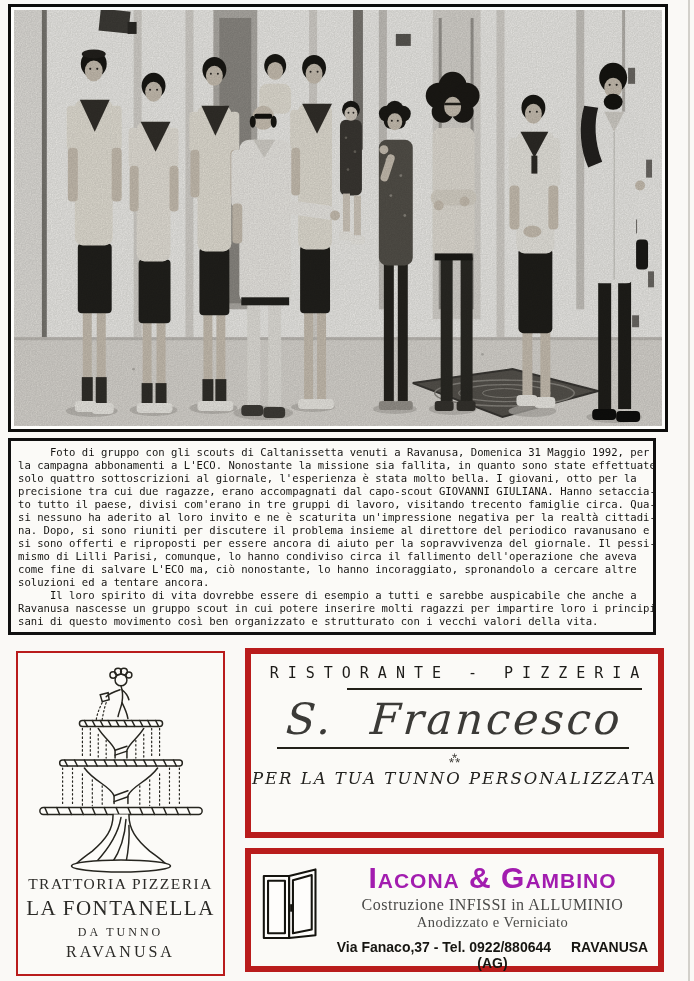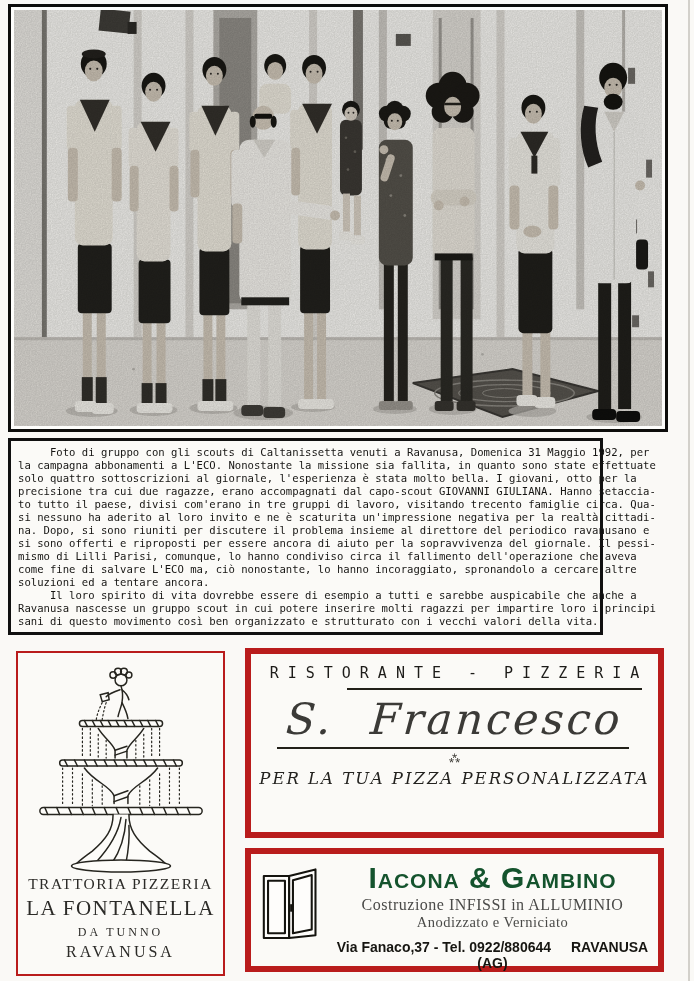--- a/index.html
+++ b/index.html
@@ -12,21 +12,21 @@
 
   
   .photo-frame {
     position:absolute; left:8px; top:4px; width:660px; height:428px;
     box-sizing:border-box; border:3px solid #0d0d0b; padding:3px; background:#fdfdfb;
   }
   .photo-frame svg { display:block; width:100%; height:100%; }
 
   
   .caption-box {
-    position:absolute; left:8px; top:438px; width:595px; height:197px;
+    position:absolute; left:8px; top:438px; width:648px; height:197px;
     box-sizing:border-box; border:3px solid #101010; background:#fbfaf7;
   }
   .caption-text {
     padding:5px 7px; white-space:pre;
     font-family:"DejaVu Sans Mono", monospace;
     font-size:10.6px; line-height:13.0px; color:#161513;
   }
 
   
   .ad-box { position:absolute; box-sizing:border-box; border:6px solid #b91c1c; background:#fbfaf7; }
@@ -63,21 +63,21 @@
     margin-top:6px; font-family:"DejaVu Serif", serif; font-style:italic;
     font-size:16.5px; letter-spacing:2px; color:#23221f;
   }
 
   
   .ad-iacona { left:245px; top:848px; width:419px; height:124px; display:flex; align-items:flex-start; }
   .ad-iacona .icon-wrap { margin:12px 4px 0 10px; flex:0 0 auto; }
   .iacona-texts { flex:1 1 auto; text-align:center; padding-top:8px; }
   .iacona-name {
     font-family:"Liberation Sans", sans-serif; font-weight:bold; font-variant:small-caps;
-    font-size:30px; letter-spacing:1px; color:#14532d; line-height:32px;
+    font-size:30px; letter-spacing:1px; color:#a21caf; line-height:32px;
   }
   .iacona-line1 { font-family:"Liberation Serif", serif; font-size:16px; color:#4a4a48; letter-spacing:0.5px; margin-top:2px; }
   .iacona-line2 { font-family:"Liberation Serif", serif; font-size:14.5px; color:#4a4a48; letter-spacing:0.5px; }
   .iacona-contact { font-family:"Liberation Sans", sans-serif; font-weight:bold; font-size:14px; color:#161511; margin-top:8px; }
   .iacona-contact .city { margin-left:16px; }
 </style>
 </head>
 <body>
 
 <div id="page">
@@ -411,21 +411,21 @@
       <div class="fontanella-city">RAVANUSA</div>
     </div>
   </div>
 
   <div class="ad-box ad-francesco">
     <div class="francesco-category">RISTORANTE - PIZZERIA</div>
     <div class="fr-rule1"></div>
     <div class="francesco-name">S. Francesco</div>
     <div class="fr-rule2"></div>
     <div class="francesco-ornament">⁂</div>
-    <div class="francesco-tagline">PER LA TUA PIZZA PERSONALIZZATA</div>
+    <div class="francesco-tagline">PER LA TUA TUNNO PERSONALIZZATA</div>
   </div>
 
   <div class="ad-box ad-iacona">
     <div class="icon-wrap">
       <svg viewBox="0 0 66 86" width="62" height="82" aria-hidden="true">
         <g fill="#fefdfb" stroke="#15140f" stroke-width="2.2" stroke-linejoin="round">
           <rect x="3" y="10" width="27" height="66"></rect>
           <rect x="7.5" y="15" width="18" height="56"></rect>
           <polygon points="30,10 58,3 58,73 30,76"></polygon>
           <polygon points="34,14.5 54,9 54,67 34,71"></polygon>

